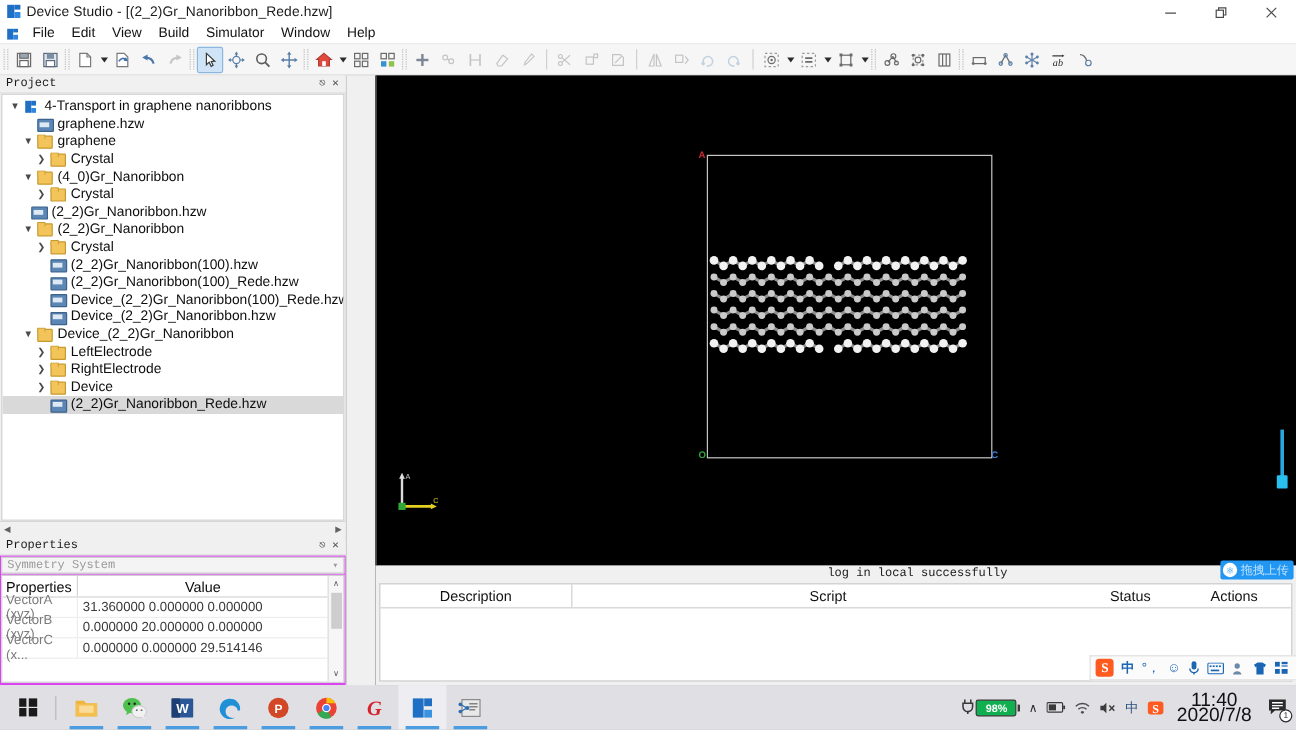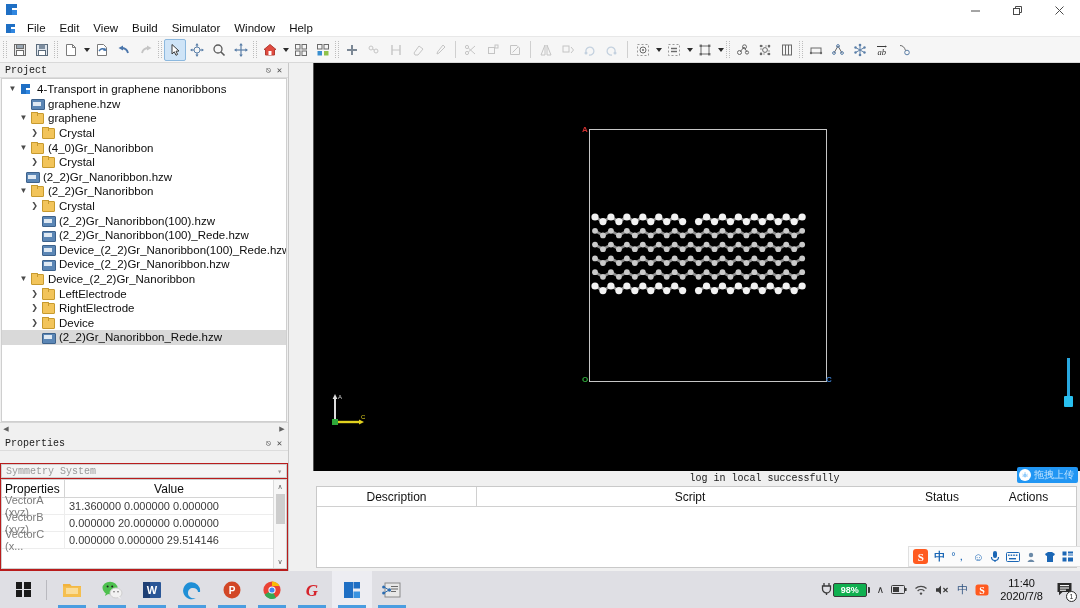--- a/index.html
+++ b/index.html
@@ -148,21 +148,21 @@
   .tlabel { line-height: 14px; }
 
   .hscroll {
     height: 12px; background: #f0f0f0; border-top: 1px solid #d6d6d6;
     display: flex; align-items: center; position: relative;
   }
   .hscroll .arr { width: 12px; text-align: center; font-size: 7px; color: #606060; }
   .hscroll .track { flex: 1; height: 12px; background: #f0f0f0; }
 
   
-  .propspanel { height: 108px; display: flex; flex-direction: column; background: #b91c1c; margin-top: 12px; }
+  .propspanel { height: 108px; display: flex; flex-direction: column; background: #d946ef; }
   .symcombo {
     height: 14px; margin: 1px 1px 0 1px; background: #f4f4f4;
     border: 1px solid #cfcfcf; display: flex; align-items: center;
     padding: 0 4px; font-family: "Liberation Mono", monospace;
     font-size: 10px; color: #9a9a9a; position: relative;
   }
   .symcombo .cv { flex: 1; }
   .symcombo .cc { font-size: 8px; color: #9a9a9a; }
   .ptable {
     flex: 1; margin: 1px 1px 2px 1px; background: #fff; border: 1px solid #cfcfcf;
@@ -292,21 +292,21 @@
   }
   .battery .plug { font-size: 11px; color: #3a3a3a; }
   .battery .cell {
     width: 34px; height: 14px; border: 1.5px solid #3a3a3a; border-radius: 2px;
     background: #10b050; display: flex; align-items: center; justify-content: center;
     color: #fff; font-size: 9px; font-weight: bold;
   }
   .battery .tip { width: 2px; height: 6px; background: #3a3a3a; border-radius: 0 1px 1px 0; }
   .trayico { font-size: 12px; color: #2b2b2b; display: flex; align-items: center; }
   .clock {
-    text-align: center; font-size: 11px; color: #101010; line-height: 13px;
+    text-align: center; font-size: 16px; color: #101010; line-height: 13px;
     padding: 0 4px;
   }
   .notif { position: relative; width: 22px; height: 22px; display:flex; align-items:center; justify-content:center;}
   .notif .bdg {
     position: absolute; right: -1px; bottom: -1px; width: 11px; height: 11px;
     border-radius: 50%; background: #fff; border: 1px solid #2b2b2b;
     font-size: 7px; display: flex; align-items: center; justify-content: center; color: #2b2b2b;
   }
 </style>
 </head>
@@ -315,20 +315,21 @@
 <div id="app">
 
   <div class="titlebar">
     <div class="app-ico">
       <span class="logo-shape">
           <i class="a"></i>
           <i class="b"></i>
           <i class="c"></i>
         </span>
     </div>
+    <div class="title-text">Device Studio - [(2_2)Gr_Nanoribbon_Rede.hzw]</div>
     <div class="winbtns">
       <div class="winbtn">
         <svg width="11" height="11" viewBox="0 0 11 11">
             <line x1="1" y1="6" x2="10" y2="6" stroke="#4a4a4a" stroke-width="1"></line>
           </svg>
       </div>
       <div class="winbtn">
         <svg width="11" height="11" viewBox="0 0 11 11">
           <rect x="1.5" y="3.5" width="6" height="6" fill="none" stroke="#4a4a4a" stroke-width="1"></rect>
           <polyline points="3.5,3.5 3.5,1.5 9.5,1.5 9.5,7.5 7.5,7.5" fill="none" stroke="#4a4a4a" stroke-width="1"></polyline>

